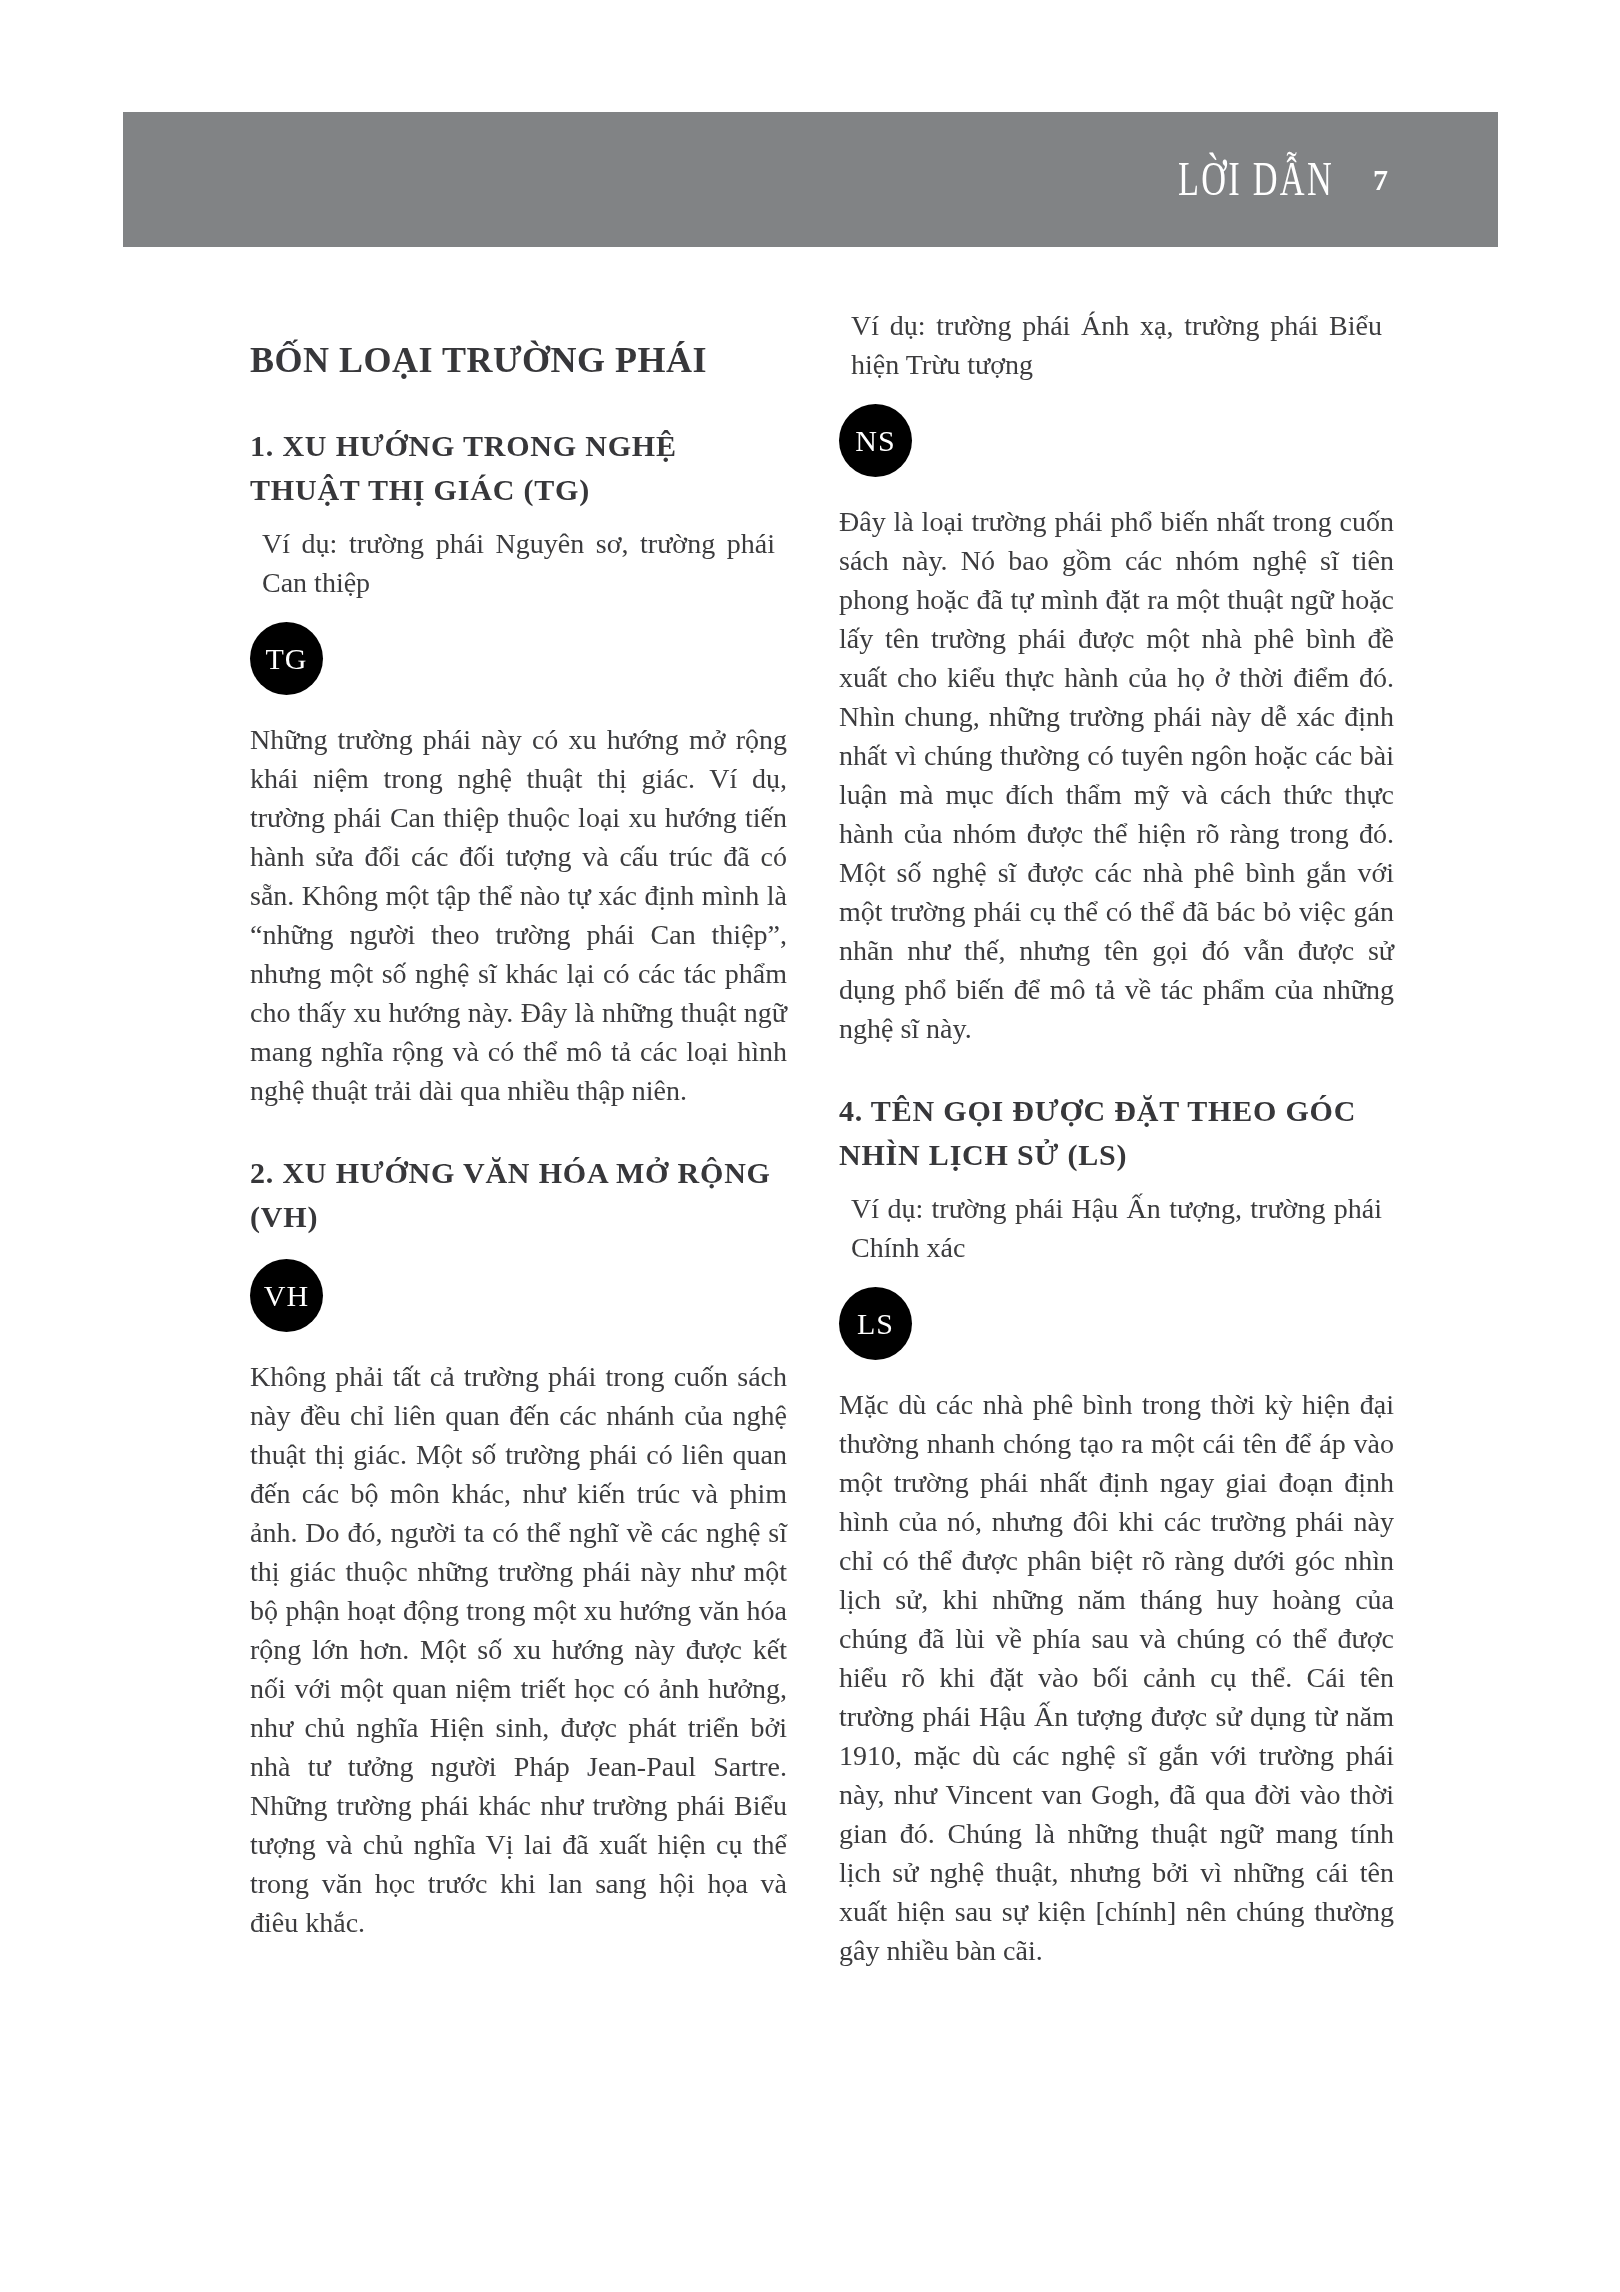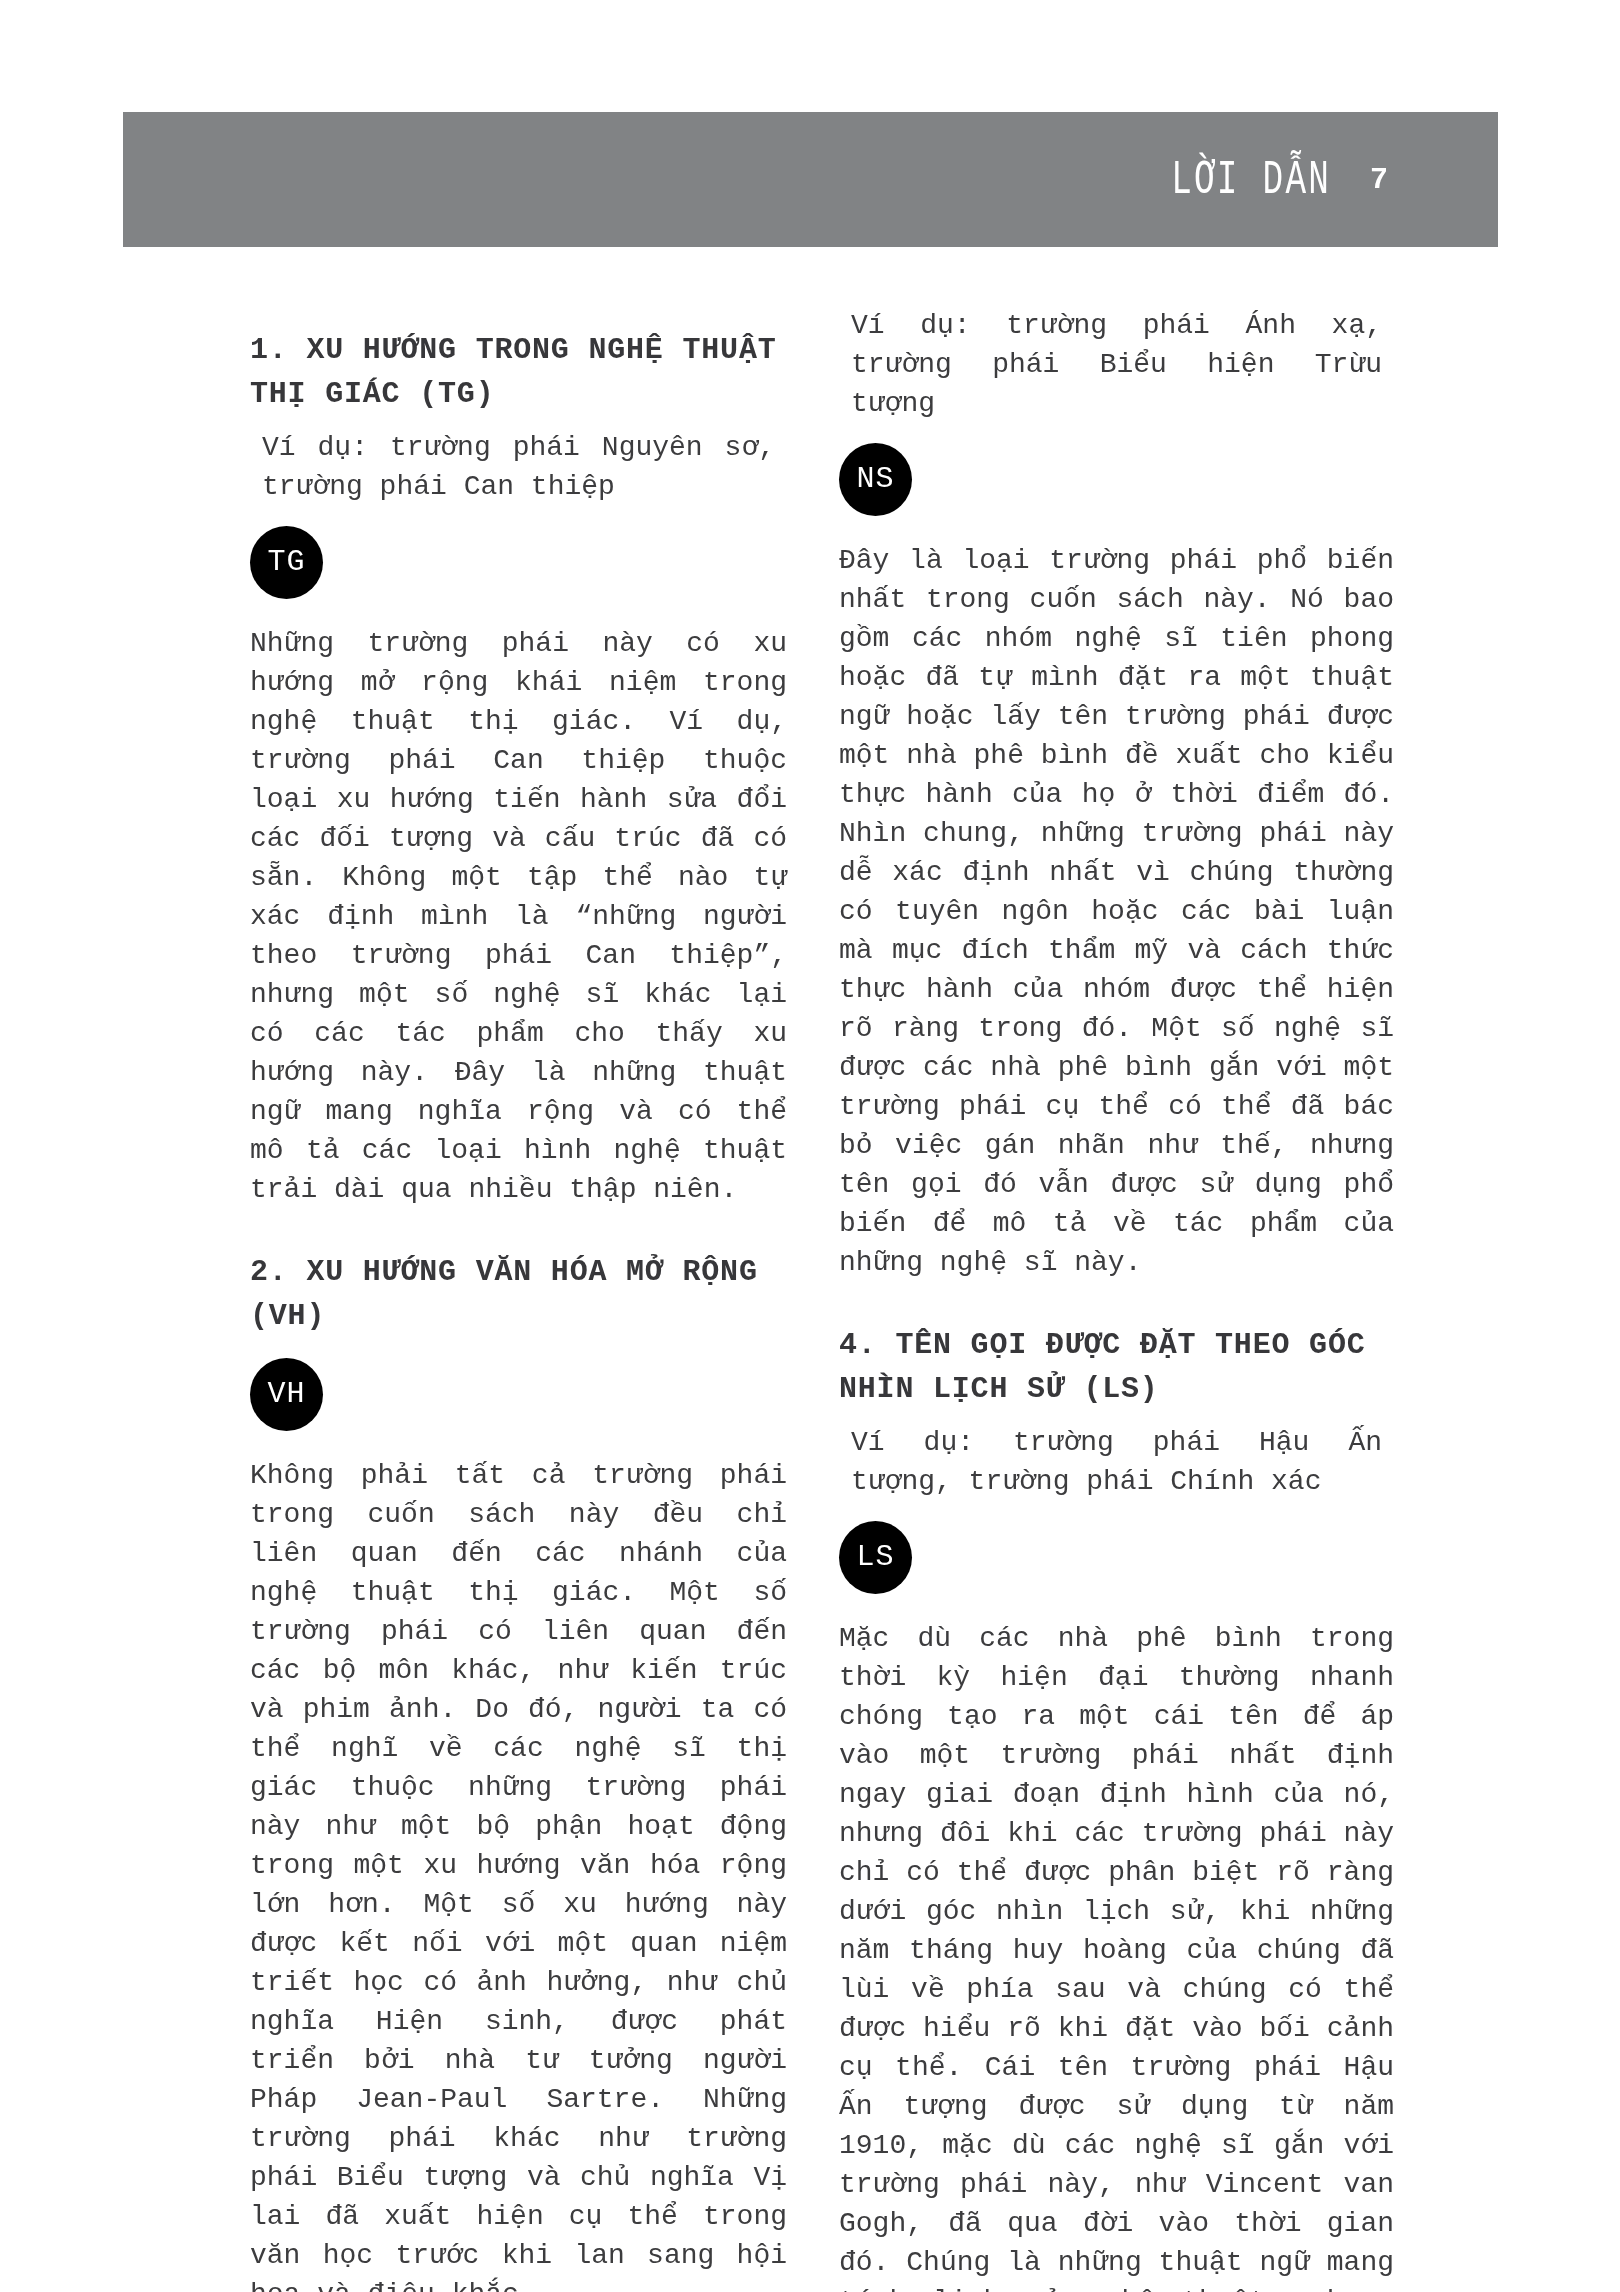--- a/index.html
+++ b/index.html
@@ -1,21 +1,21 @@
 <!DOCTYPE html>
 <html lang="vi"><head>
 <meta charset="utf-8">
 <style>
   html, body { margin: 0; padding: 0; background: #ffffff; }
   .page {
     position: relative;
     width: 1620px;
     height: 2293px;
     background: #ffffff;
-    font-family: Liberation Mono, monospace;
+    font-family: Liberation Serif, serif;
     color: #3c3c3e;
     overflow: hidden;
   }
   .header-bar {
     position: absolute;
     left: 123px;
     top: 112px;
     width: 1375px;
     height: 135px;
     background: #818385;
@@ -88,20 +88,21 @@
 
 <div class="page">
 
   <div class="header-bar">
     <span class="header-title">LỜI DẪN</span>
     <span class="page-num">7</span>
   </div>
 
   <div class="col col-left">
 
+    <h2 class="group-title">BỐN LOẠI TRƯỜNG PHÁI</h2>
 
     <h3 class="sec-heading">1. XU HƯỚNG TRONG NGHỆ THUẬT THỊ GIÁC (TG)</h3>
     <p class="example">Ví dụ: trường phái Nguyên sơ, trường phái Can thiệp</p>
     <div class="badge">TG</div>
     <p class="body-para">Những trường phái này có xu hướng mở rộng khái niệm trong nghệ thuật thị giác. Ví dụ, trường phái Can thiệp thuộc loại xu hướng tiến hành sửa đổi các đối tượng và cấu trúc đã có sẵn. Không một tập thể nào tự xác định mình là “những người theo trường phái Can thiệp”, nhưng một số nghệ sĩ khác lại có các tác phẩm cho thấy xu hướng này. Đây là những thuật ngữ mang nghĩa rộng và có thể mô tả các loại hình nghệ thuật trải dài qua nhiều thập niên.</p>
 
     <h3 class="sec-heading">2. XU HƯỚNG VĂN HÓA MỞ RỘNG (VH)</h3>
     <div class="badge">VH</div>
     <p class="body-para">Không phải tất cả trường phái trong cuốn sách này đều chỉ liên quan đến các nhánh của nghệ thuật thị giác. Một số trường phái có liên quan đến các bộ môn khác, như kiến trúc và phim ảnh. Do đó, người ta có thể nghĩ về các nghệ sĩ thị giác thuộc những trường phái này như một bộ phận hoạt động trong một xu hướng văn hóa rộng lớn hơn. Một số xu hướng này được kết nối với một quan niệm triết học có ảnh hưởng, như chủ nghĩa Hiện sinh, được phát triển bởi nhà tư tưởng người Pháp Jean-Paul Sartre. Những trường phái khác như trường phái Biểu tượng và chủ nghĩa Vị lai đã xuất hiện cụ thể trong văn học trước khi lan sang hội họa và điêu khắc.</p>
   </div>

